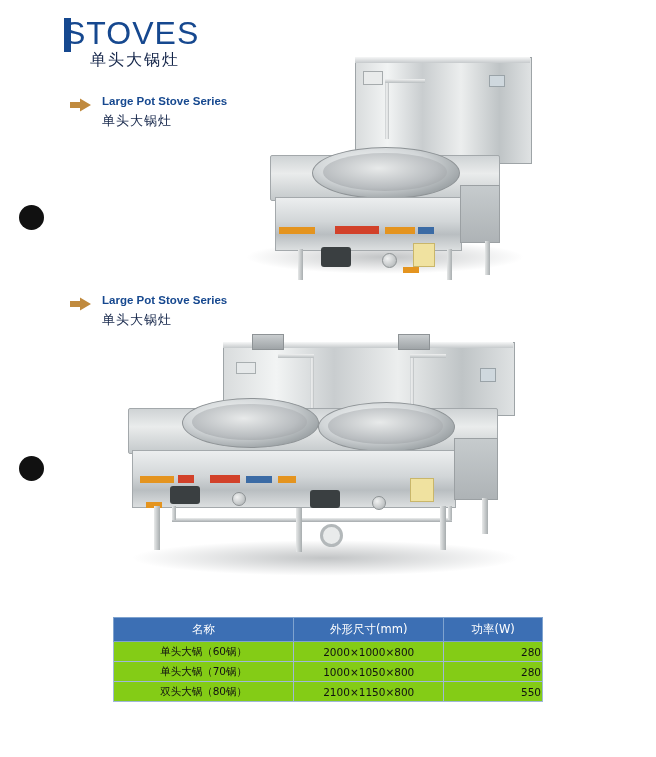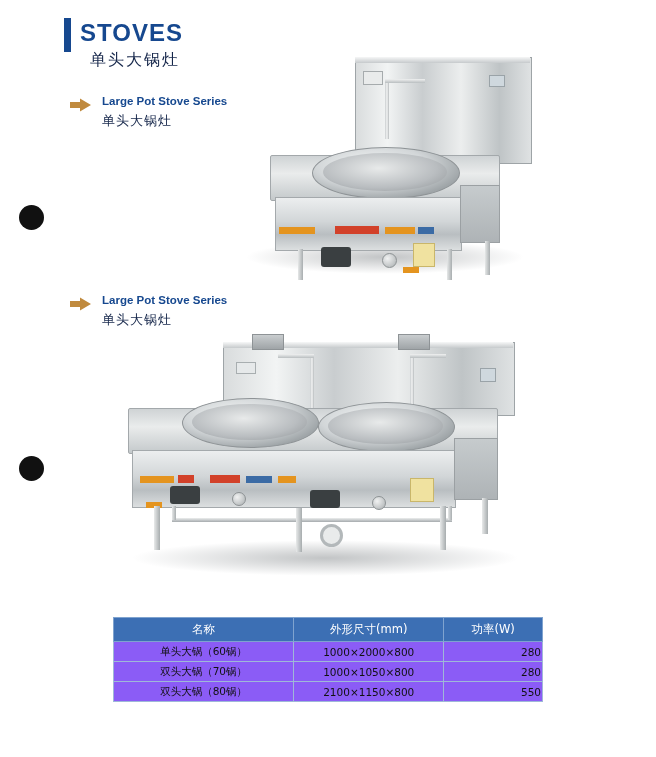--- a/index.html
+++ b/index.html
@@ -26,24 +26,24 @@
   .header-bar {
     position: absolute;
     left: 0;
     top: 4px;
     width: 7px;
     height: 34px;
     background: #16488f;
   }
   .header-title {
     position: absolute;
-    left: 16px;
+    left: 0;
     top: 0px;
-    font-size: 24px;
-    font-weight: bold;
+    font-size: 32px;
+    font-weight: normal;
     letter-spacing: 1px;
     color: #16488f;
     line-height: 38px;
     font-family: "Liberation Sans", sans-serif;
   }
   .header-sub {
     position: absolute;
     left: 26px;
     top: 36px;
     font-size: 16px;
@@ -131,21 +131,21 @@
     font-weight: normal;
     height: 21px;
     border: 1px solid #7fa3cf;
     font-size: 11.5px;
   }
   #spec-table td {
     height: 17px;
     border: 1px solid #9fb8d8;
     text-align: center;
     color: #111111;
-    background: #8b5cf6;
+    background: #84cc16;
     font-size: 10.5px;
   }
   #spec-table td.name-col { width: 42%; }
   #spec-table td.dim-col  { width: 35%; }
   #spec-table td.pow-col  { width: 23%; text-align: right; }
 </style>
 </head>
 <body>
 
 <div id="header">
@@ -284,25 +284,25 @@
   <thead>
     <tr>
       <th>名称</th>
       <th>外形尺寸(mm)</th>
       <th>功率(W)</th>
     </tr>
   </thead>
   <tbody>
     <tr>
       <td class="name-col">单头大锅（60锅）</td>
-      <td class="dim-col">1000×2000×800</td>
+      <td class="dim-col">2000×1000×800</td>
       <td class="pow-col">280</td>
     </tr>
     <tr>
-      <td class="name-col">双头大锅（70锅）</td>
+      <td class="name-col">单头大锅（70锅）</td>
       <td class="dim-col">1000×1050×800</td>
       <td class="pow-col">280</td>
     </tr>
     <tr>
       <td class="name-col">双头大锅（80锅）</td>
       <td class="dim-col">2100×1150×800</td>
       <td class="pow-col">550</td>
     </tr>
 
   </tbody>

